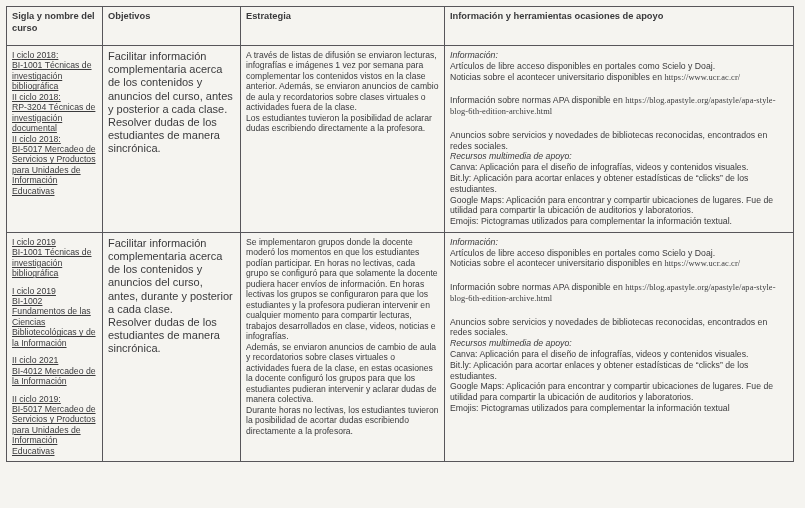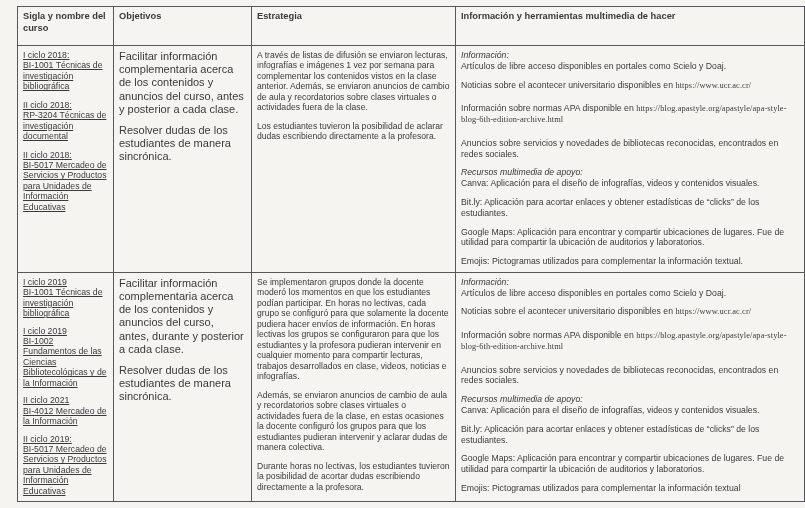--- a/index.html
+++ b/index.html
@@ -12,21 +12,21 @@
     height: 508px;
     overflow: hidden;
     font-family: "Liberation Sans", sans-serif;
     color: #3a3a3c;
   }
   .page {
     width: 738px;
     height: 508px;
     position: relative;
     box-sizing: border-box;
-    padding: 6px 9px 8px 17px;
+    padding: 6px 9px 8px 6px;
     background: #f5f4f0;
   }
   table.course-table {
     border-collapse: collapse;
     table-layout: fixed;
     width: 787px;
     background: #f5f4f0;
   }
   table.course-table td,
   table.course-table th {
@@ -54,21 +54,21 @@
     font-size: 8.6px;
     line-height: 1.22;
   }
   
   td.col-sigla { font-size: 8.7px; line-height: 1.2; text-decoration: underline; }
   td.col-obj   { font-size: 11px; line-height: 1.2; }
   td.col-estr  { font-size: 8.6px; line-height: 1.22; }
   td.col-info  { font-size: 8.7px; line-height: 1.24; }
 
   .blk { margin: 0 0 0 0; }
-  .blk + .blk { margin-top: 8px; }
+  .blk + .blk { }
   .blk.tight + .blk.tight { margin-top: 7px; }
   .lbl {
     font-style: italic;
     display: block;
   }
   .url {
     font-family: "Liberation Serif", serif;
     font-size: 8.4px;
     letter-spacing: 0.1px;
   }
@@ -82,21 +82,21 @@
       <col class="c1">
         <col class="c2">
         <col class="c3">
         <col class="c4">
     </colgroup>
     <thead>
       <tr>
         <th>Sigla y nombre del curso</th>
         <th>Objetivos</th>
         <th>Estrategia</th>
-        <th>Información y herramientas multimedia de hacer</th>
+        <th>Información y herramientas ocasiones de apoyo</th>
       </tr>
     </thead>
     <tbody>
 
       <tr>
         <td class="col-sigla">
           <div class="blk" style="white-space:pre-line">I ciclo 2018:
 BI-1001 Técnicas de investigación bibliográfica</div>
           <div class="blk" style="white-space:pre-line">II ciclo 2018:
 RP-3204 Técnicas de investigación documental</div>

